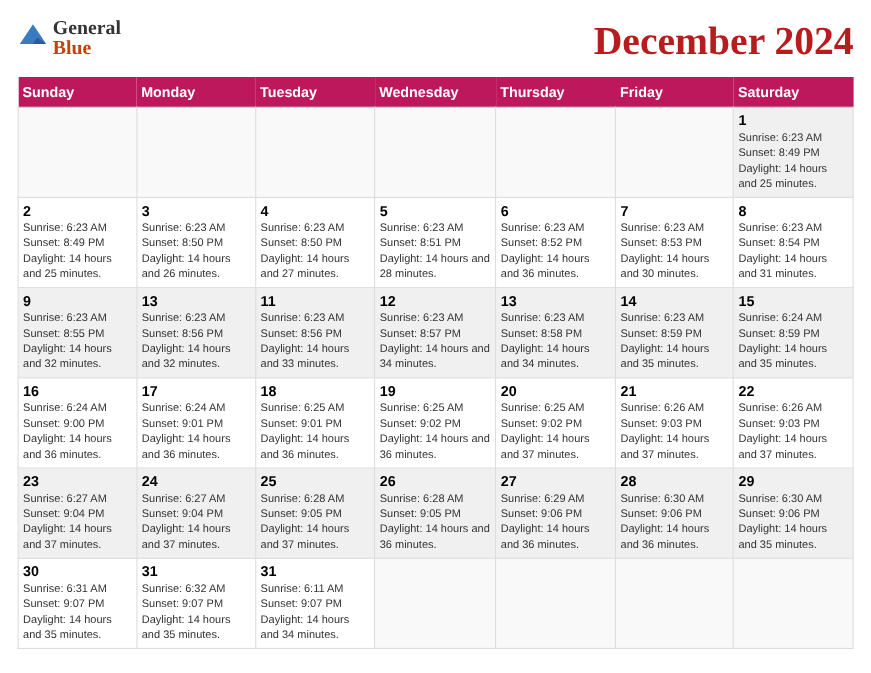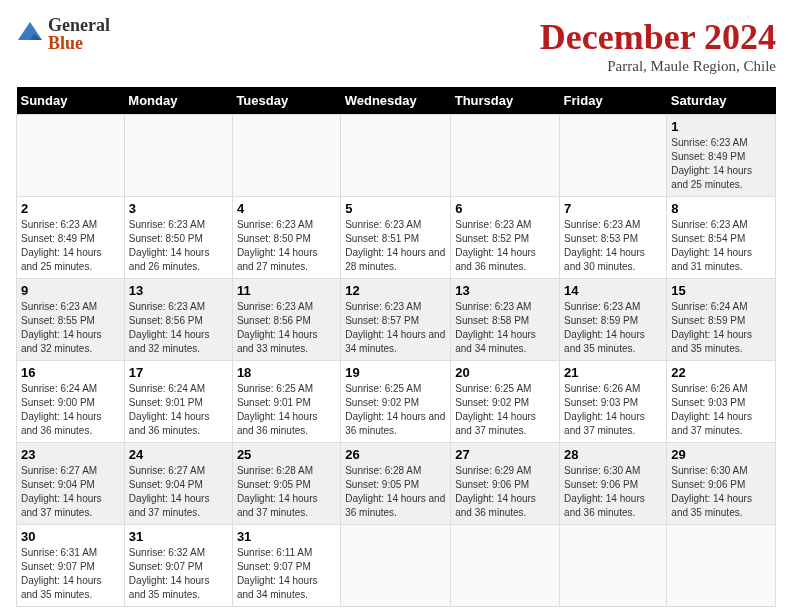--- a/index.html
+++ b/index.html
@@ -46,21 +46,21 @@
     .location {
       font-size: 15px;
       color: #444;
     }
     table {
       width: 100%;
       border-collapse: collapse;
       font-size: 11px;
     }
     thead tr {
-      background-color: #000000;
+      background-color: #be185d;
       color: #fff;
     }
     thead th {
       padding: 6px 4px;
       text-align: left;
       font-size: 13px;
       font-weight: bold;
     }
     tbody tr {
       vertical-align: top;
@@ -101,21 +101,20 @@
       <polygon points="14,2 26,20 2,20" fill="#3a7abf"></polygon>
       <polygon points="18,14 26,20 14,20" fill="#1a4a8f" opacity="0.6"></polygon>
     </svg>
     <div class="logo-text">
       <span>General</span>
       <span>Blue</span>
     </div>
   </div>
   <div class="title-area">
     <div class="month-title">December 2024</div>
-    <div class="location">Parral, Maule Region, Chile</div>
   </div>
 </div>
 
 <table>
   <thead>
     <tr>
       <th>Sunday</th>
       <th>Monday</th>
       <th>Tuesday</th>
       <th>Wednesday</th>

